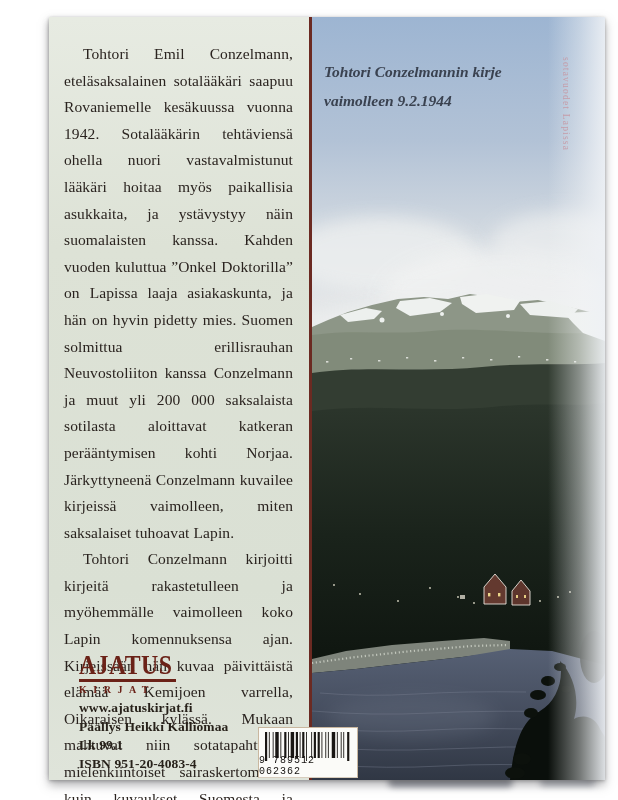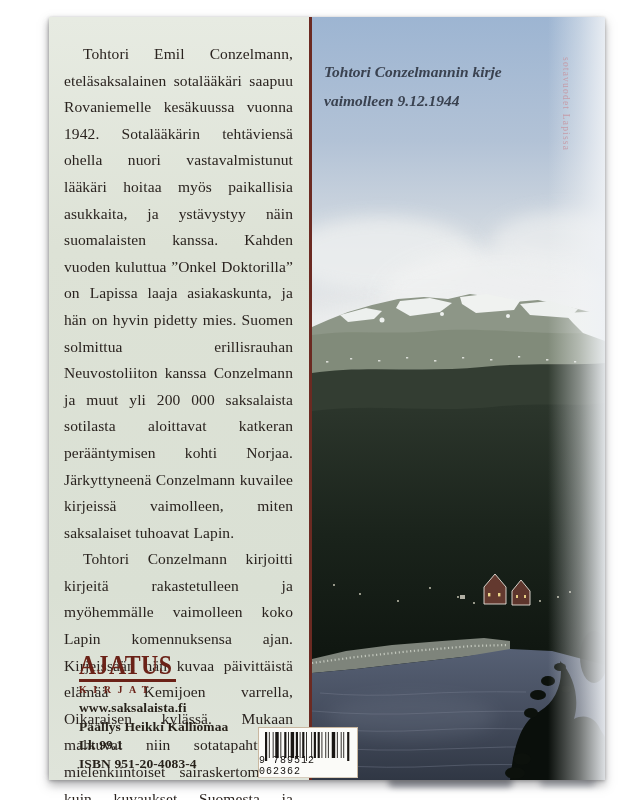--- a/index.html
+++ b/index.html
@@ -82,21 +82,21 @@
 
     <div class="panel-left">
       <div class="blurb">
         <p>Tohtori Emil Conzelmann, eteläsaksalainen sotalääkäri saapuu Rovaniemelle kesäkuussa vuonna 1942. Sotalääkärin tehtäviensä ohella nuori vastavalmistunut lääkäri hoitaa myös paikallisia asukkaita, ja ystävystyy näin suomalaisten kanssa. Kahden vuoden kuluttua ”Onkel Doktorilla” on Lapissa laaja asiakaskunta, ja hän on hyvin pidetty mies. Suomen solmittua erillisrauhan Neuvostoliiton kanssa Conzelmann ja muut yli 200&nbsp;000 saksalaista sotilasta aloittavat katkeran perääntymisen kohti Norjaa. Järkyttyneenä Conzelmann kuvailee kirjeissä vaimolleen, miten saksalaiset tuhoavat Lapin.</p>
         <p>Tohtori Conzelmann kirjoitti kirjeitä rakastetulleen ja myöhemmälle vaimolleen koko Lapin komennuksensa ajan. Kirjeissään hän kuvaa päivittäistä elämää Kemijoen varrella, Oikaraisen kylässä. Mukaan mahtuvat niin sotatapahtumat, mielenkiintoiset sairaskertomukset kuin kuvaukset Suomesta ja suomalaisistakin.</p>
       </div>
       <div class="pub">
         <div class="pub-logo">AJATUS</div>
         <div class="pub-rule"></div>
         <div class="pub-sub">KIRJAT</div>
-        <div class="pub-line">www.saksalaista.fi</div>
+        <div class="pub-line">www.ajatuskirjat.fi</div>
         <div class="pub-line">Päällys Heikki Kalliomaa</div>
         <div class="pub-line">Lk 99.1</div>
         <div class="pub-line">ISBN 951-20-4083-4</div>
       </div>
     </div>
 
     <div class="panel-right">
       <svg class="scene" viewBox="0 0 293 763" preserveAspectRatio="none" aria-hidden="true">
         <defs>
           <linearGradient id="gSky" x1="0" y1="0" x2="0" y2="1">
@@ -211,21 +211,21 @@
             <ellipse cx="203" cy="756" rx="10" ry="6"></ellipse>
           </g>
         </g>
 
         <rect x="236" y="0" width="57" height="763" fill="url(#gFold)"></rect>
         <text transform="translate(251,40) rotate(90)" font-size="9.5" letter-spacing="1.2" style="fill:var(--spine-pink,#c795a0)" opacity="0.85" font-family="'Liberation Serif',serif">sotavuodet Lapissa</text>
       </svg>
 
       <div class="quote">
         <div class="quote-attr" style="white-space:pre-line;">Tohtori Conzelmannin kirje
-vaimolleen 9.12.1944</div>
+vaimolleen 9.2.1944</div>
       </div>
     </div>
 
     <div class="barcode">
       <svg width="92" height="30" aria-hidden="true">
           <rect x="3.00" y="0" width="2.17" height="29" fill="#191613"></rect>
           <rect x="6.85" y="0" width="0.88" height="26" fill="#191613"></rect>
           <rect x="10.70" y="0" width="0.88" height="26" fill="#191613"></rect>
           <rect x="13.27" y="0" width="3.45" height="26" fill="#191613"></rect>
           <rect x="18.40" y="0" width="0.88" height="26" fill="#191613"></rect>

